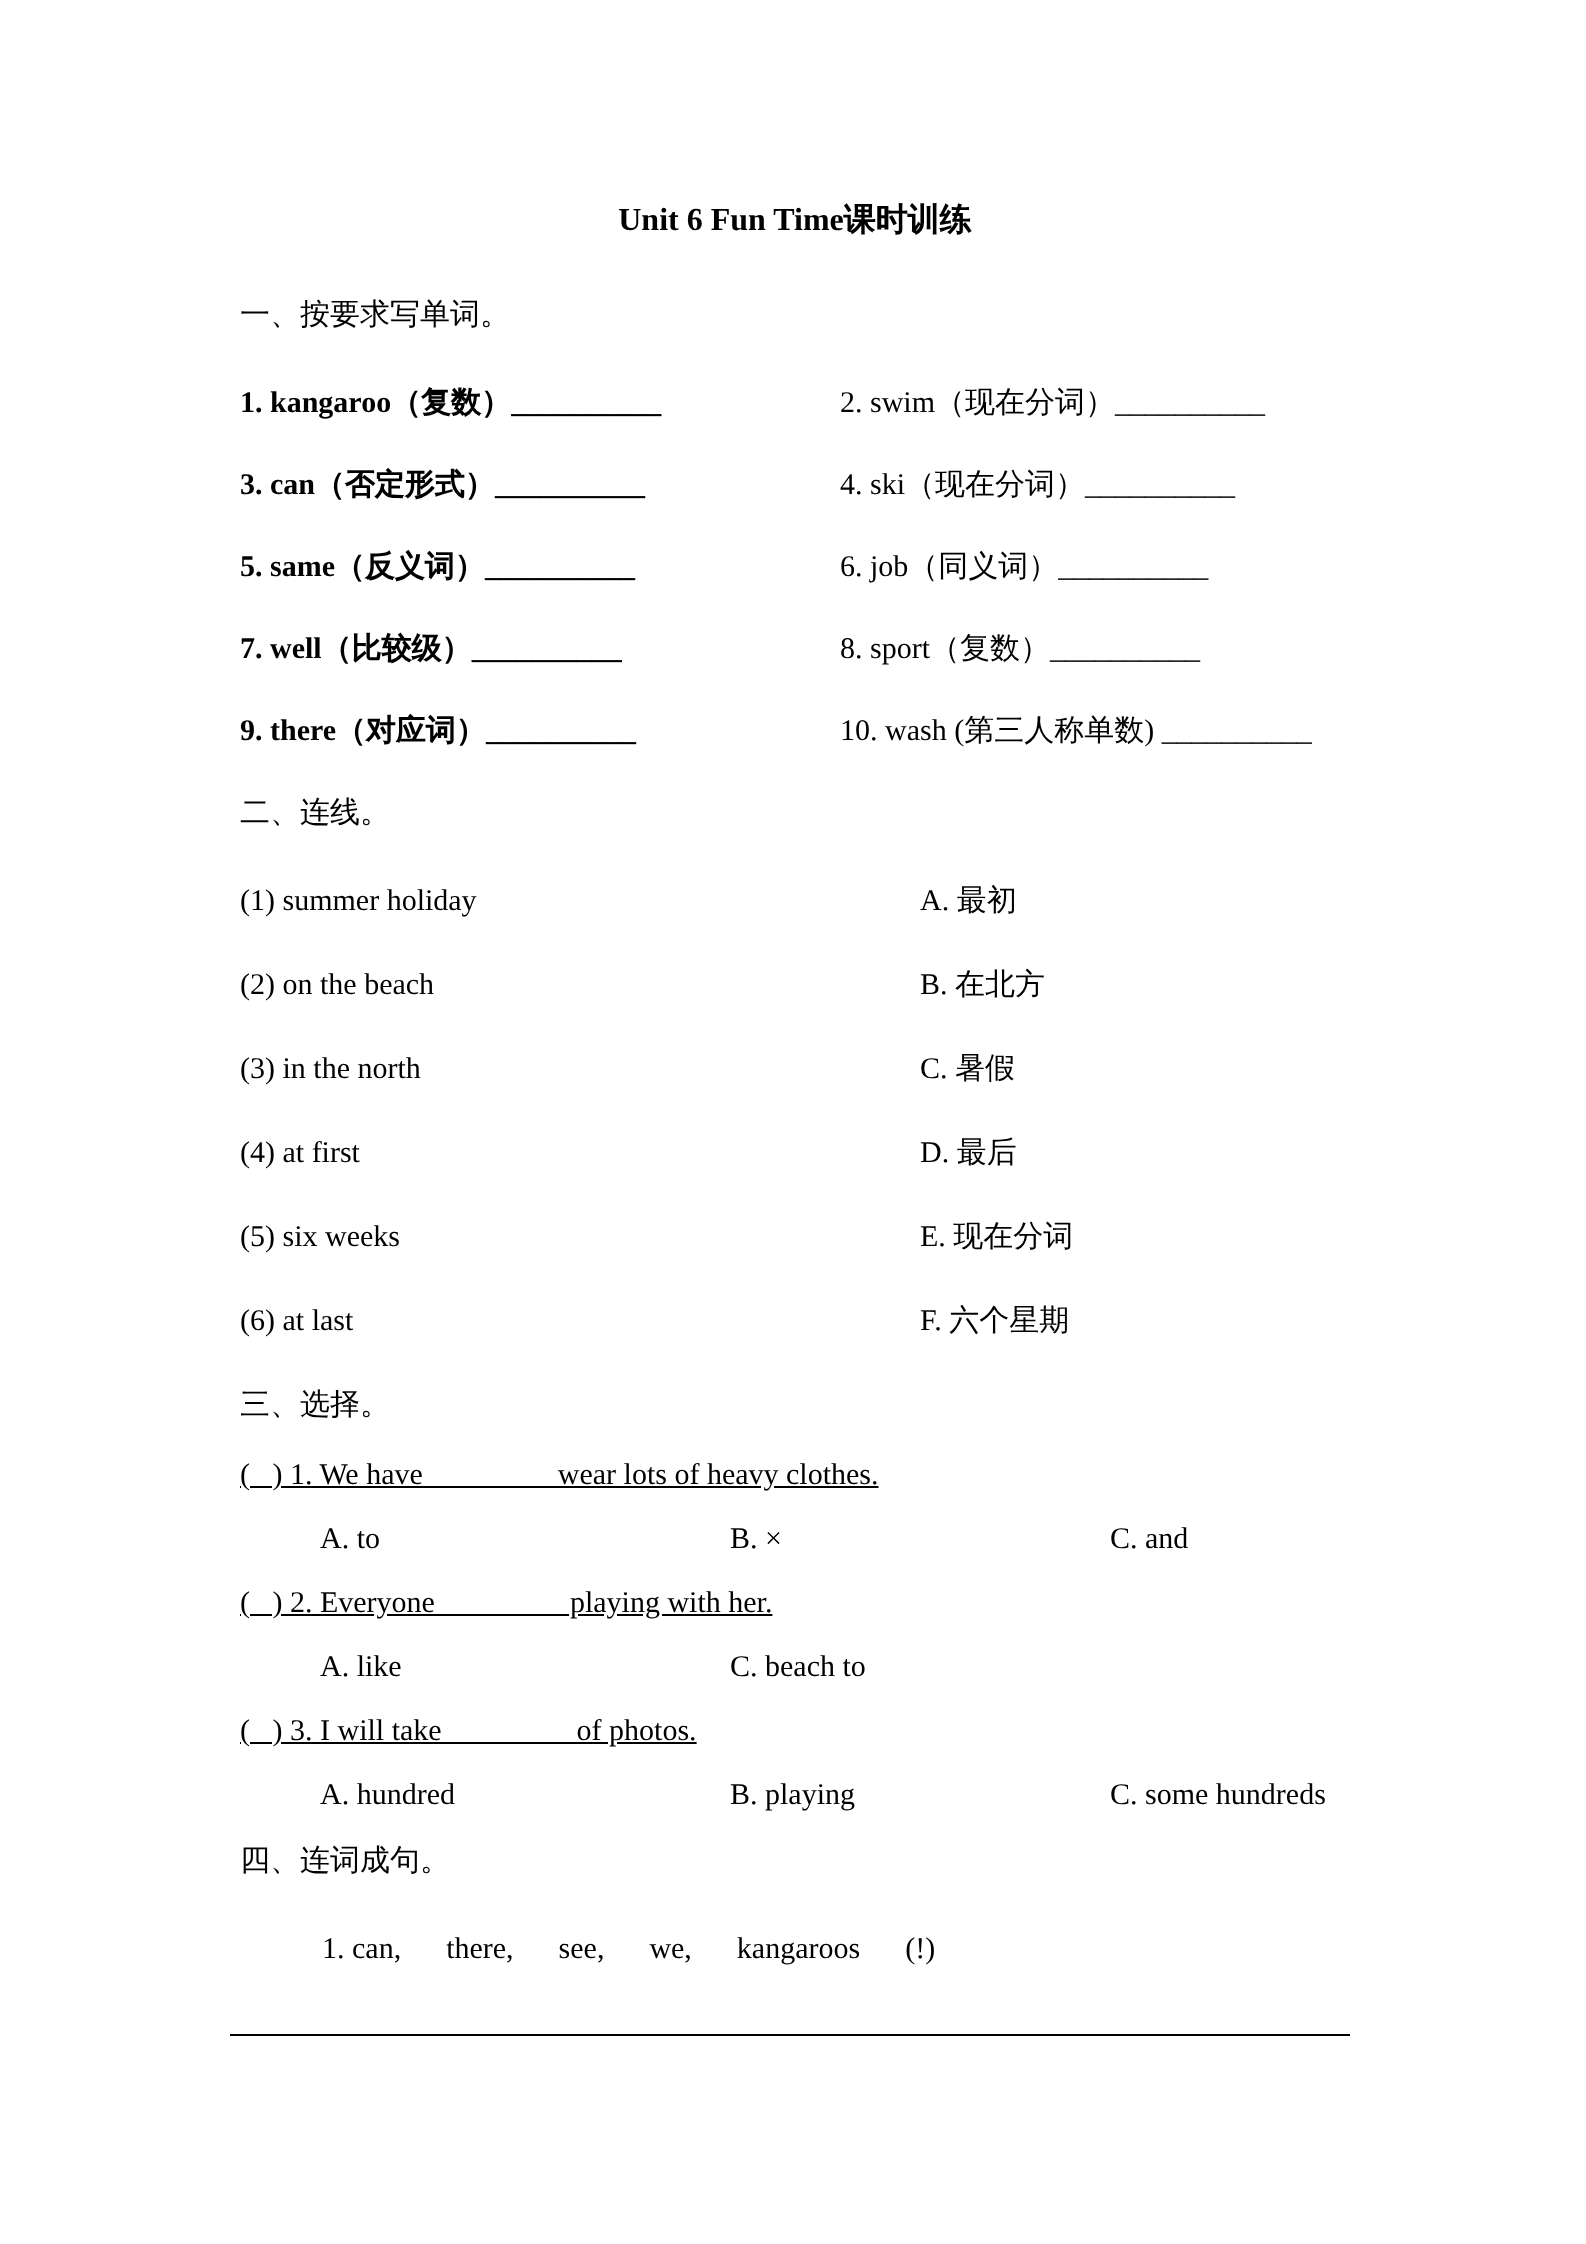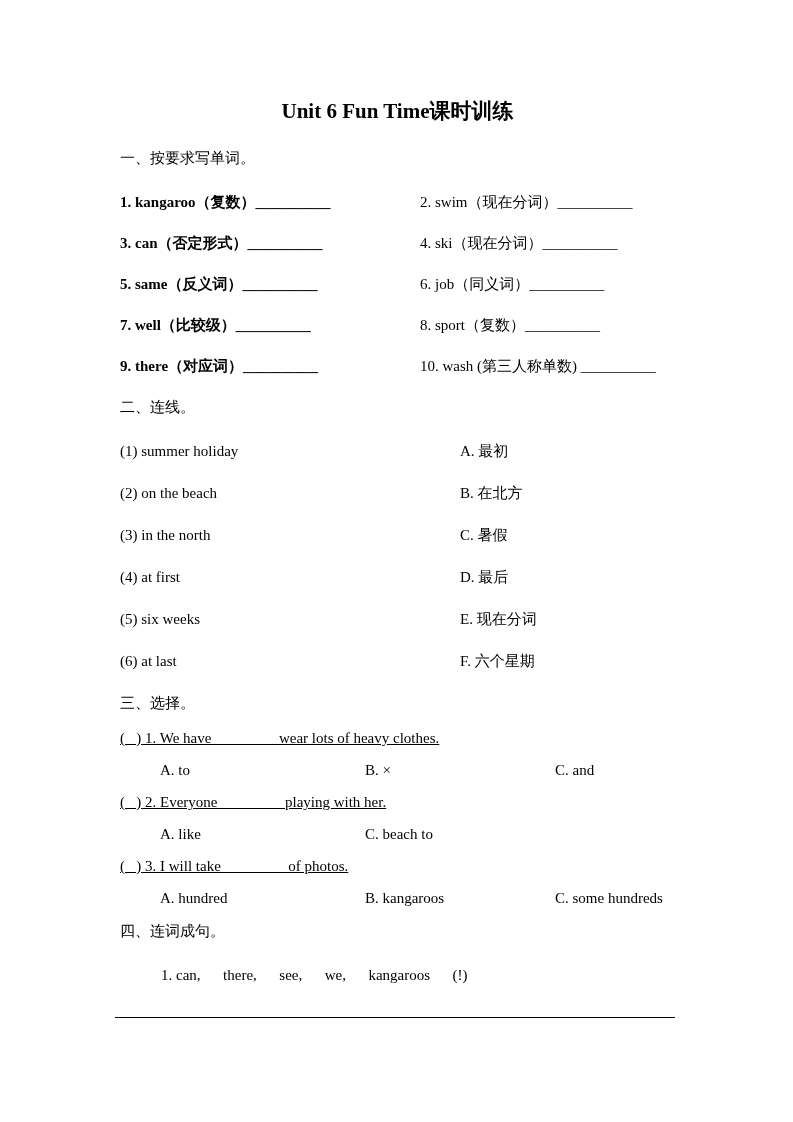--- a/index.html
+++ b/index.html
@@ -9,21 +9,21 @@
     box-sizing: border-box;
     background: #ffffff;
     color: #000000;
     font-family: "Liberation Serif", serif;
     font-size: 15px;
     padding: 100px 118px 0 120px;
     position: relative;
     overflow: hidden;
   }
   .title {
-    font-size: 21px;
+    font-size: 16px;
     font-weight: bold;
     text-align: center;
     margin: 0 0 26px 0;
     line-height: 22px;
   }
   .sec-heading {
     line-height: 21px;
     margin: 0 0 23px 0;
   }
   .sec-heading.tight { margin-bottom: 14px; }
@@ -151,21 +151,21 @@
       <div class="options">
         <span>A. like</span>
         <span>C. beach to</span>
       </div>
     </div>
 
     <div class="question">
       <div class="stem">(   ) 3. I will take ________ of photos.</div>
       <div class="options">
         <span>A. hundred</span>
-        <span>B. kangaroos</span>
+        <span>B. playing</span>
         <span>C. some hundreds</span>
       </div>
     </div>
   </div>
 
   <div class="section">
     <div class="sec-heading sec4-heading">四、连词成句。</div>
     <div class="sentence-item">1. can,      there,      see,      we,      kangaroos      (!)</div>
     <div class="answer-line"></div>
   </div>

